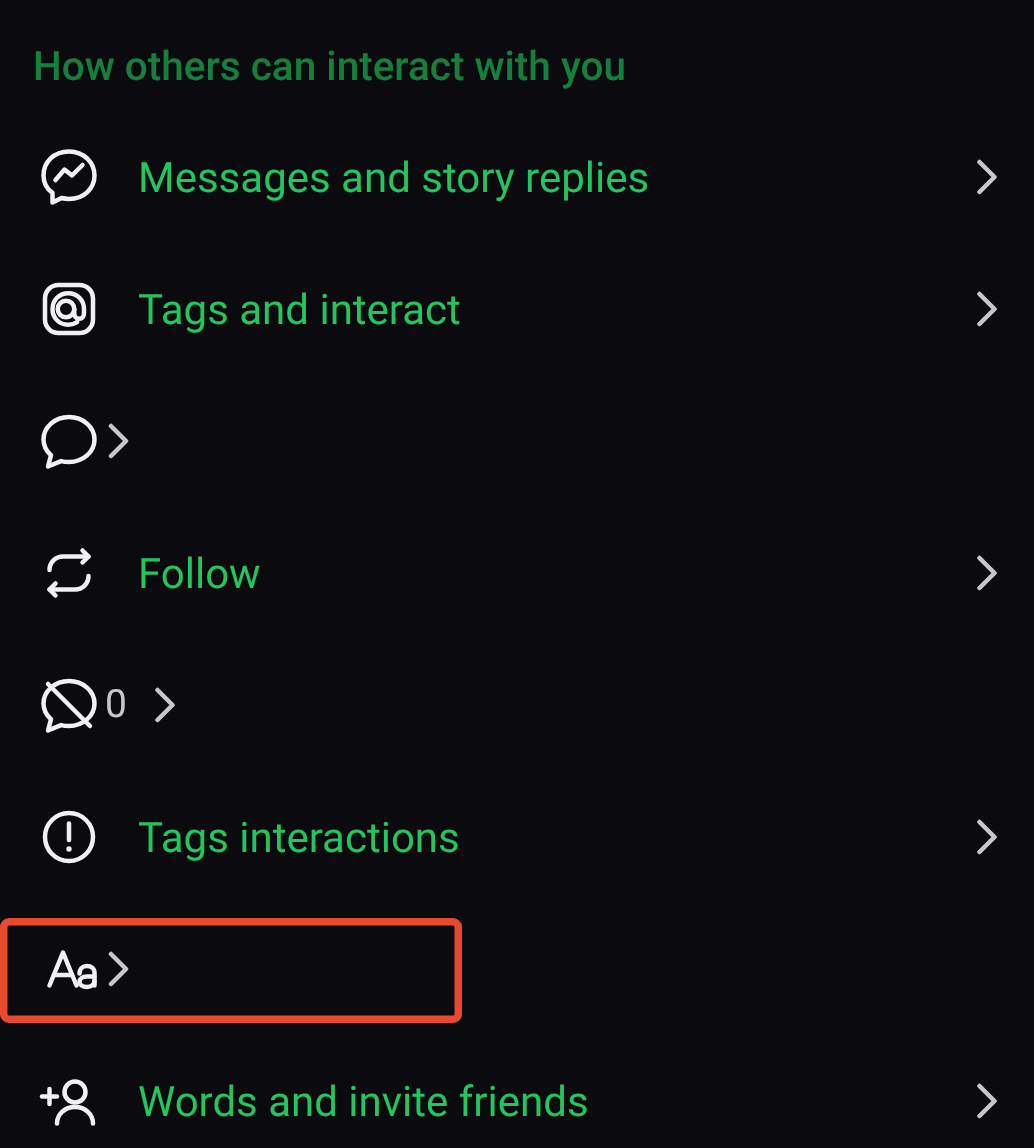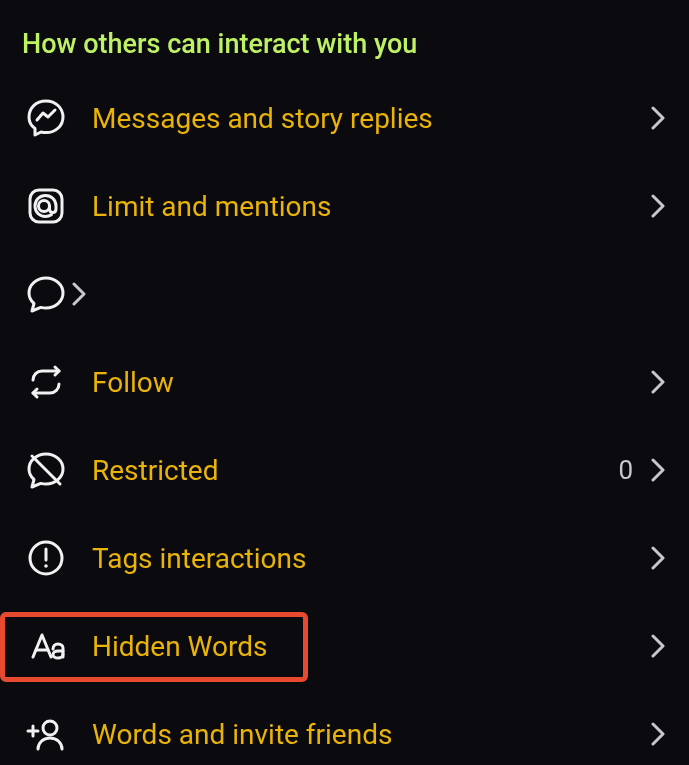--- a/index.html
+++ b/index.html
@@ -5,21 +5,21 @@
     * { margin: 0; padding: 0; box-sizing: border-box; }
     body {
       background: #0b0b0f;
       color: #e9e9eb;
       font-family: -apple-system, BlinkMacSystemFont, "Segoe UI", Roboto, Helvetica, Arial, sans-serif;
       width: 689px;
       height: 765px;
       overflow: hidden;
     }
     .section-header {
-      color: #bef264;
+      color: #15803d;
       font-size: 27px;
       font-weight: 500;
       padding: 28px 22px 14px 22px;
     }
     .list {
       display: flex;
       flex-direction: column;
     }
     .list-item {
       display: flex;
@@ -33,21 +33,21 @@
       width: 48px;
       height: 48px;
       display: flex;
       align-items: center;
       justify-content: center;
       flex-shrink: 0;
     }
     .label {
       font-size: 28px;
       font-weight: 400;
-      color: #eab308;
+      color: #22c55e;
       margin-left: 22px;
       flex: 1;
     }
     .value {
       font-size: 26px;
       color: #c7c7cc;
       margin-right: 16px;
     }
     .chevron {
       flex-shrink: 0;
@@ -93,21 +93,21 @@
   </div>
 
   <div class="list-item">
     <div class="icon-wrap">
       <svg width="42" height="42" viewBox="0 0 42 42" fill="none">
         <rect x="5" y="5" width="32" height="32" rx="9" stroke="#f1f1f3" stroke-width="3"></rect>
         <circle cx="19" cy="21" r="5.5" stroke="#f1f1f3" stroke-width="3"></circle>
         <path d="M24.5 21v3c0 2 1.3 3.5 3.3 3.5S31 26 31 24v-3c0-6-4.5-10.5-10.5-10.5S10 15 10 21s4.5 10.5 10.5 10.5c2.2 0 4.2-.6 5.9-1.7" stroke="#f1f1f3" stroke-width="3" stroke-linecap="round"></path>
       </svg>
     </div>
-    <div class="label">Limit and mentions</div>
+    <div class="label">Tags and interact</div>
     <div class="chevron">
       <svg width="14" height="24" viewBox="0 0 14 24" fill="none">
           <path d="M2 2l10 10L2 22" stroke-width="3" stroke-linecap="round" stroke-linejoin="round"></path>
         </svg>
     </div>
   </div>
 
   <div class="list-item">
     <div class="icon-wrap">
       <svg width="42" height="42" viewBox="0 0 42 42" fill="none">
@@ -138,21 +138,20 @@
     </div>
   </div>
 
   <div class="list-item">
     <div class="icon-wrap">
       <svg width="42" height="42" viewBox="0 0 42 42" fill="none">
         <path d="M21 5C11.6 5 4 11.7 4 20c0 4.1 1.9 7.8 5 10.5L7 38l8.7-3.6c1.7.4 3.5.6 5.3.6 9.4 0 17-6.7 17-15S30.4 5 21 5z" stroke="#f1f1f3" stroke-width="3" stroke-linejoin="round"></path>
         <line x1="7" y1="7" x2="35" y2="35" stroke="#f1f1f3" stroke-width="3" stroke-linecap="round"></line>
       </svg>
     </div>
-    <div class="label">Restricted</div>
     <div class="value">0</div>
     <div class="chevron">
       <svg width="14" height="24" viewBox="0 0 14 24" fill="none">
           <path d="M2 2l10 10L2 22" stroke-width="3" stroke-linecap="round" stroke-linejoin="round"></path>
         </svg>
     </div>
   </div>
 
   <div class="list-item">
     <div class="icon-wrap">
@@ -173,21 +172,20 @@
   <div class="list-item">
     <div class="highlight-box"></div>
     <div class="icon-wrap">
       <svg width="42" height="42" viewBox="0 0 42 42" fill="none">
         <path d="M8 32L17 10l9 22" stroke="#f1f1f3" stroke-width="3" stroke-linecap="round" stroke-linejoin="round"></path>
         <line x1="11" y1="25" x2="23" y2="25" stroke="#f1f1f3" stroke-width="3" stroke-linecap="round"></line>
         <path d="M28 24c0-3 2-5 5-5s5 2 5 4v9" stroke="#f1f1f3" stroke-width="3" stroke-linecap="round"></path>
         <path d="M38 26h-5c-3 0-5 1.5-5 3.5S30 33 33 33c3 0 5-2 5-4" stroke="#f1f1f3" stroke-width="3" stroke-linecap="round"></path>
       </svg>
     </div>
-    <div class="label">Hidden Words</div>
     <div class="chevron">
       <svg width="14" height="24" viewBox="0 0 14 24" fill="none">
           <path d="M2 2l10 10L2 22" stroke-width="3" stroke-linecap="round" stroke-linejoin="round"></path>
         </svg>
     </div>
   </div>
 
   <div class="list-item">
     <div class="icon-wrap">
       <svg width="42" height="42" viewBox="0 0 42 42" fill="none">

